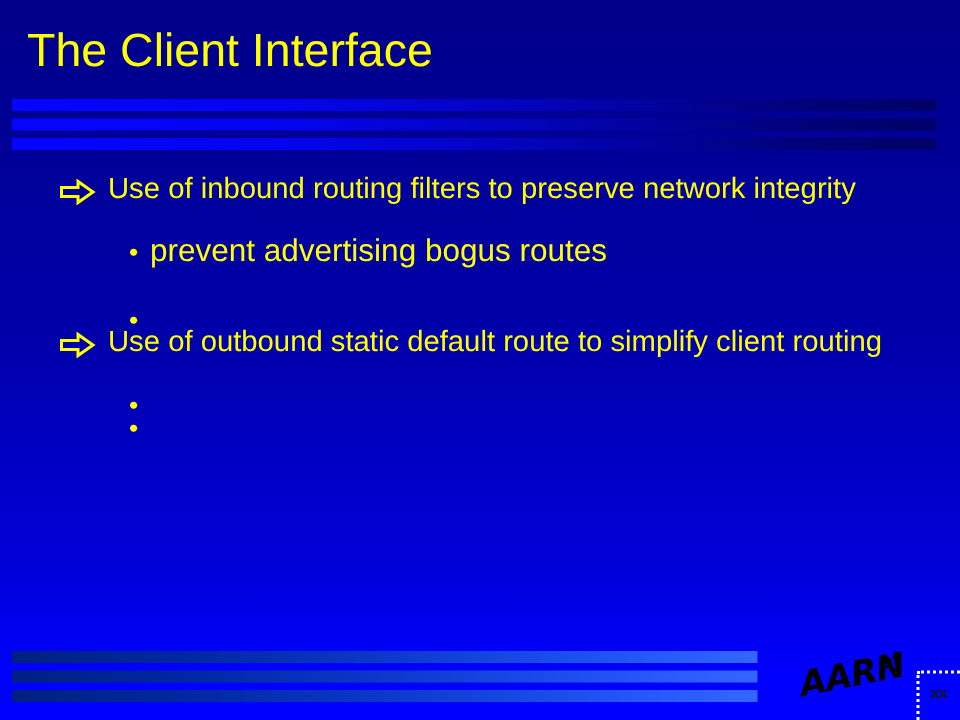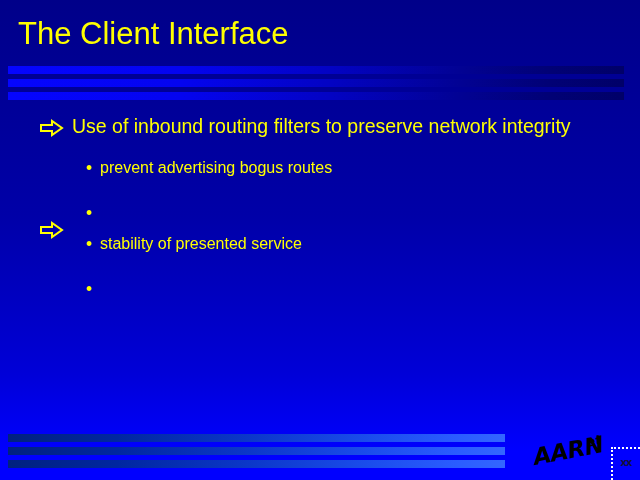--- a/index.html
+++ b/index.html
@@ -96,21 +96,21 @@
   }
 
   .level2 {
     position: relative;
     padding-left: 100px;
     margin-top: 6px;
     margin-bottom: 6px;
   }
   .level2 .l2-text {
     color: #ffff00;
-    font-size: 16px;
+    font-size: 21px;
     line-height: 24px;
     text-align: center;
   }
   .l2-marker {
     position: absolute;
     left: 86px;
     top: 0px;
     color: #ffff00;
     font-size: 17.5px;
     line-height: 24px;
@@ -213,27 +213,27 @@
     </div>
 
     <div class="gap-md"></div>
 
     <div class="level1">
       <span class="l1-marker">
         <svg width="24" height="18" viewBox="0 0 24 18" xmlns="http://www.w3.org/2000/svg">
           <path d="M1 6 L12 6 L12 2 L22 9 L12 16 L12 12 L1 12 Z" fill="none" stroke="#ffff00" stroke-width="2" stroke-linejoin="miter"></path>
         </svg>
       </span>
-    </div>
-
-    <div class="gap-sm"></div>
-
-    <div class="level2">
-      <span class="l2-marker">•</span>
-      <span class="l2-text">stability of presented service</span>
+      <span class="l1-text">Use of outbound static default route to simplify client routing</span>
+    </div>
+
+    <div class="gap-sm"></div>
+
+    <div class="level2">
+      <span class="l2-marker">•</span>
     </div>
 
     <div class="gap-sm"></div>
 
     <div class="level2">
       <span class="l2-marker">•</span>
     </div>
 
   </div>
 

